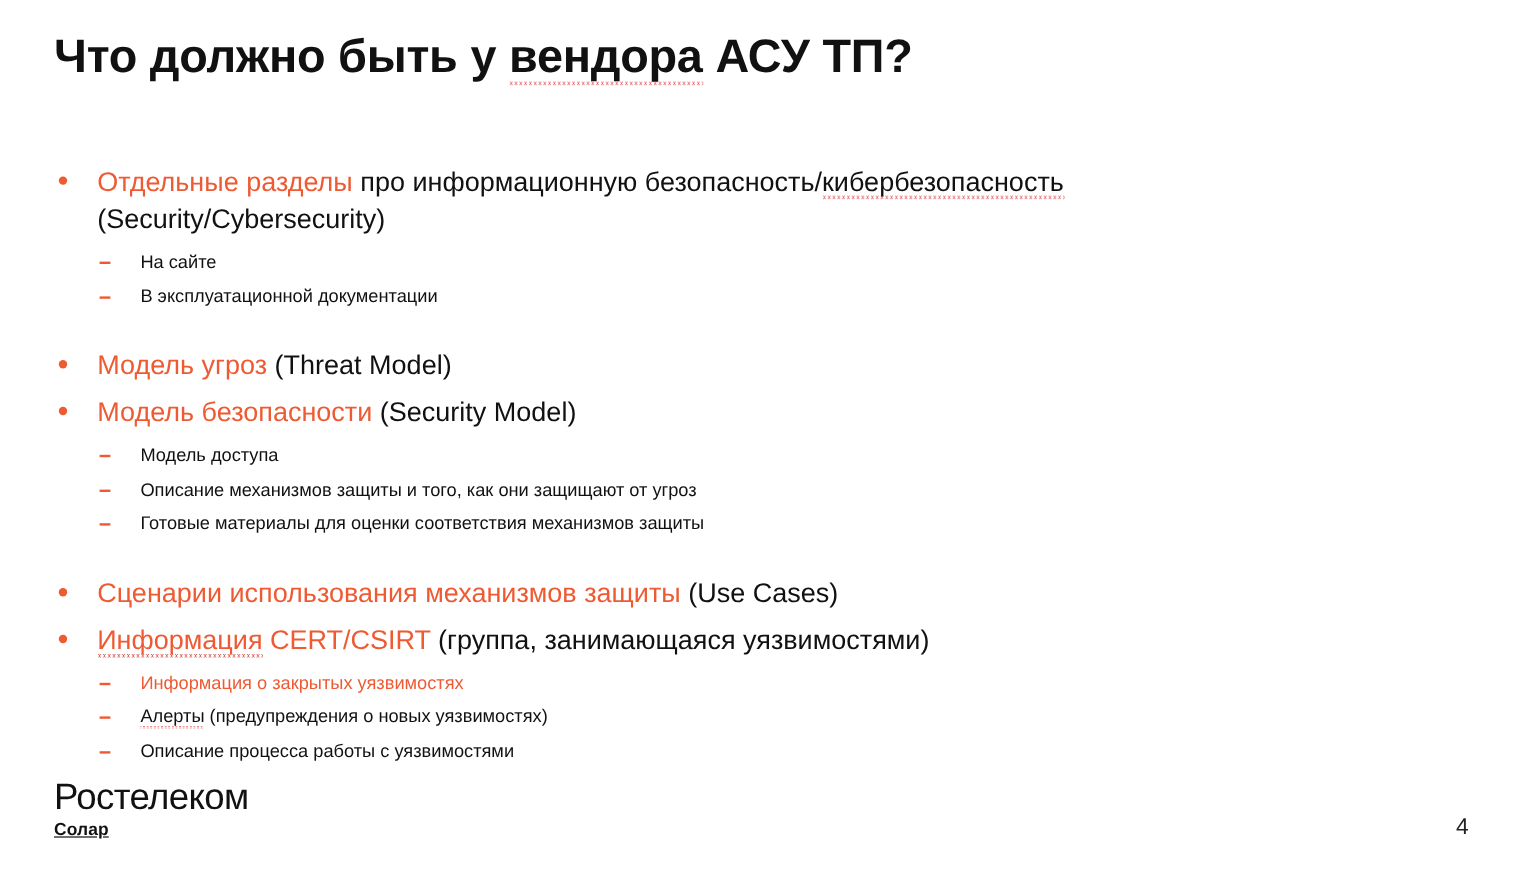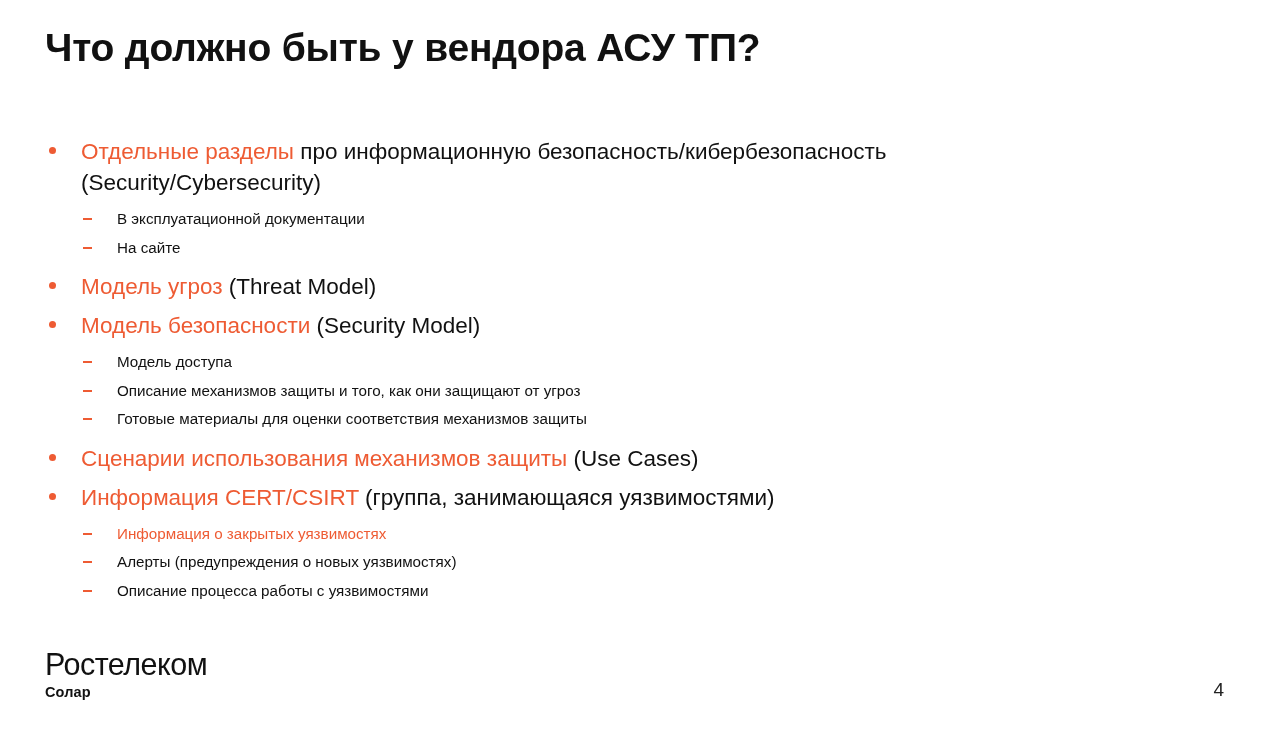--- a/index.html
+++ b/index.html
@@ -74,21 +74,21 @@
   .l2 .dash {
     position: absolute;
     left: 38px;
     top: 13px;
     width: 9px;
     height: 2px;
     background: #ee5b33;
   }
 
   .gap-l1 { margin-top: 8px; }
-  .gap-after-sub { margin-top: 9px; }
+  .gap-after-sub { margin-top: 27px; }
 
   
   .accent { color: #ee5b33; }
   .spell {
     background-repeat: repeat-x;
     background-position: left bottom 0px;
     background-size: 4px 3px;
     background-image:
       linear-gradient(45deg, transparent 44%, #e86d6d 44%, #e86d6d 56%, transparent 56%),
       linear-gradient(-45deg, transparent 44%, #e86d6d 44%, #e86d6d 56%, transparent 56%);
@@ -117,20 +117,21 @@
     color: #111111;
     line-height: 1.0;
   }
   .logo-sub {
     font-size: 14.5px;
     font-weight: 700;
     letter-spacing: 0.1px;
     color: #111111;
     margin-top: 5px;
     line-height: 1.0;
+    text-decoration: underline;
   }
   .page-number {
     position: absolute;
     right: 56px;
     bottom: 30px;
     font-size: 19px;
     font-weight: 400;
     color: #222222;
   }
 </style>
@@ -146,25 +147,25 @@
   <div class="content">
 
     <div class="l1">
       <span class="dot"></span>
       <span class="accent">Отдельные разделы</span><span> про информационную безопасность/</span><span class="spell">кибербезопасность</span><br>
       <span>(Security/Cybersecurity)</span>
     </div>
     <div class="sublist">
       <div class="l2">
         <span class="dash"></span>
+        <span>На сайте</span>
+      </div>
+      <div class="l2">
+        <span class="dash"></span>
         <span>В эксплуатационной документации</span>
-      </div>
-      <div class="l2">
-        <span class="dash"></span>
-        <span>На сайте</span>
       </div>
     </div>
 
     <div class="l1 gap-after-sub">
       <span class="dot"></span>
       <span class="accent">Модель угроз</span><span> (Threat Model)</span>
     </div>
 
     <div class="l1 gap-l1">
       <span class="dot"></span>

